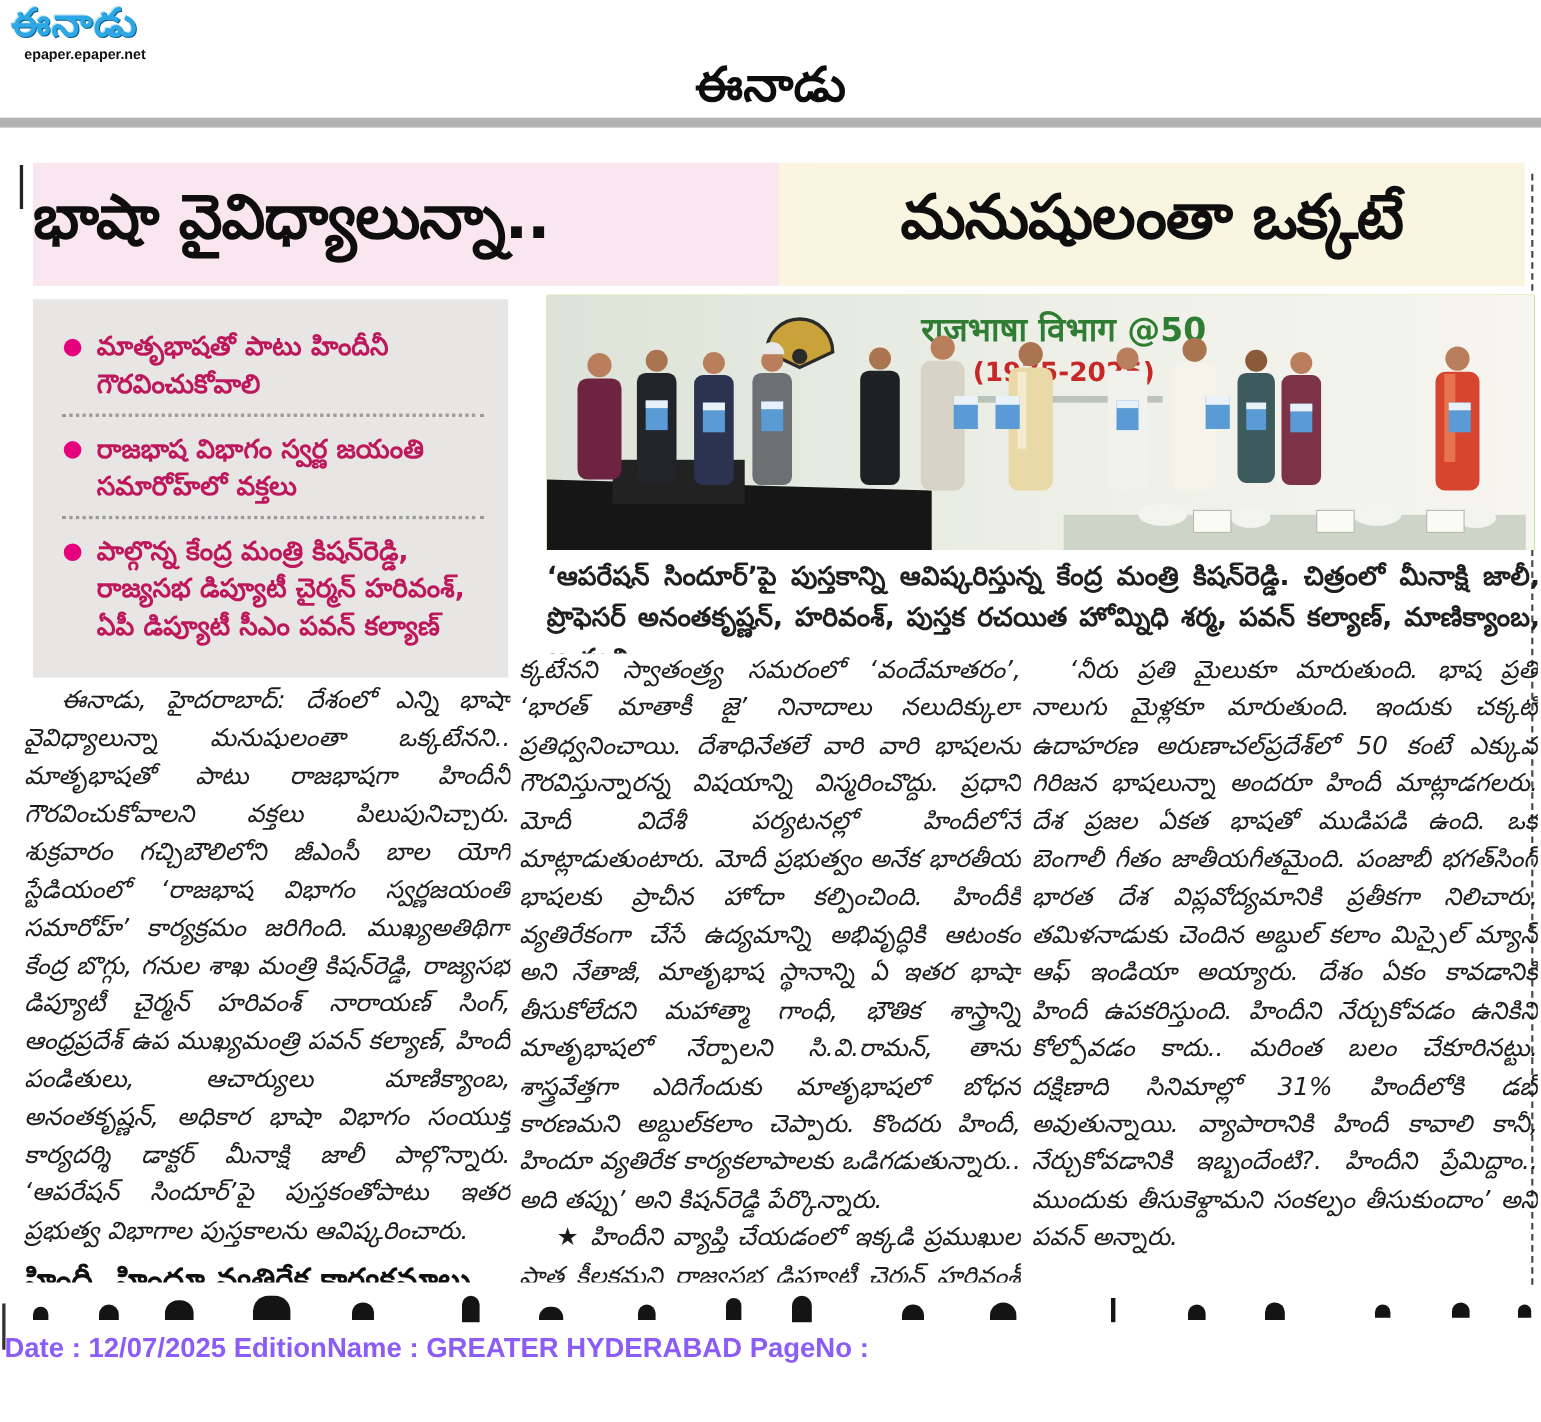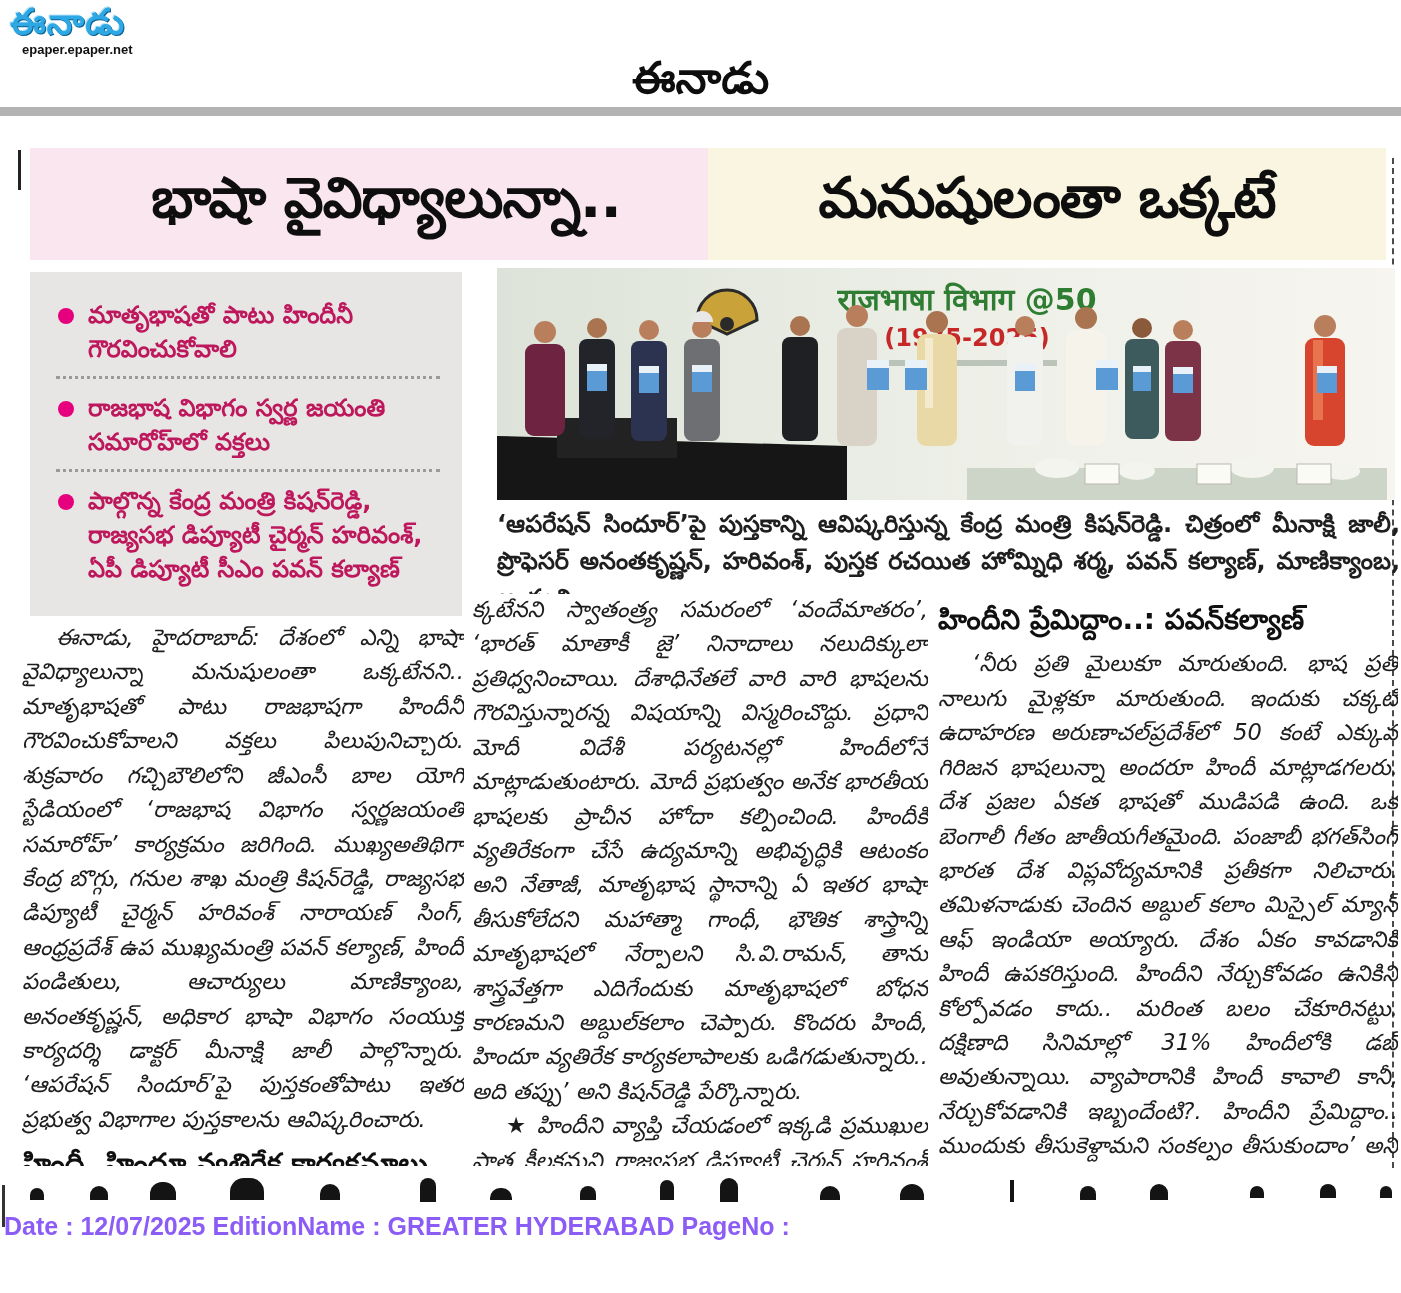--- a/index.html
+++ b/index.html
@@ -24,21 +24,21 @@
   .gray-rule { position:absolute; top:107px; left:0; width:1401px; height:9px; background:#b3b3b3; }
 
   
   .edge-left  { position:absolute; left:18px;  top:150px; width:3px; height:40px; background:#222; }
   .edge-left2 { position:absolute; left:2px;   top:1185px; width:3px; height:42px; background:#333; }
   .edge-right { position:absolute; left:1392px; top:158px; height:1010px; border-left:2px dashed #4a4a4a; }
 
   
   .headline-left {
     position:absolute; left:30px; top:148px; width:712px; height:112px;
-    background:#f9e6ee; display:flex; align-items:center; justify-content:center;
+    background:#f9e6ee; display:flex; align-items:center; justify-content:flex-start;
   }
   .headline-right {
     position:absolute; left:708px; top:148px; width:678px; height:112px;
     background:#faf5e0; display:flex; align-items:center; justify-content:center;
   }
   .headline-text {
     font-family:"DejaVu Sans",sans-serif; font-weight:bold; font-size:56px; color:#0e0e0e;
     white-space:nowrap; letter-spacing:-1px;
   }
 
@@ -251,21 +251,20 @@
   <h3 class="subhead">హిందీ, హిందూ వ్యతిరేక కార్యక్రమాలు సరికాదు: కిషన్‌రెడ్డి</h3>
 
 </div>
 
 <div class="col col-2">
   <p class="para no-indent">క్కటేనని స్వాతంత్ర్య సమరంలో ‘వందేమాతరం’, ‘భారత్ మాతాకీ జై’ నినాదాలు నలుదిక్కులా ప్రతిధ్వనించాయి. దేశాధినేతలే వారి వారి భాషలను గౌరవిస్తున్నారన్న విషయాన్ని విస్మరించొద్దు. ప్రధాని మోదీ విదేశీ పర్యటనల్లో హిందీలోనే మాట్లాడుతుంటారు. మోదీ ప్రభుత్వం అనేక భారతీయ భాషలకు ప్రాచీన హోదా కల్పించింది. హిందీకి వ్యతిరేకంగా చేసే ఉద్యమాన్ని అభివృద్ధికి ఆటంకం అని నేతాజీ, మాతృభాష స్థానాన్ని ఏ ఇతర భాషా తీసుకోలేదని మహాత్మా గాంధీ, భౌతిక శాస్త్రాన్ని మాతృభాషలో నేర్పాలని సి.వి.రామన్, తాను శాస్త్రవేత్తగా ఎదిగేందుకు మాతృభాషలో బోధన కారణమని అబ్దుల్‌కలాం చెప్పారు. కొందరు హిందీ, హిందూ వ్యతిరేక కార్యకలాపాలకు ఒడిగడుతున్నారు.. అది తప్పు’ అని కిషన్‌రెడ్డి పేర్కొన్నారు.</p>
   <p class="para">★ హిందీని వ్యాప్తి చేయడంలో ఇక్కడి ప్రముఖుల పాత్ర కీలకమని రాజ్యసభ డిప్యూటీ చైర్మన్ హరివంశ్ నారాయణ్ సింగ్ పేర్కొన్నారు. ‘ఈ భాషను దక్షిణాదిలో వ్యాప్తి చేసిన మోటూరి సత్యనారాయణ, పట్టాభి సీతారామయ్య లాంటి మహామహులెందరో ఈ నేలకు చెందిన వారే. మాజీ ప్రధాని పీవీ ‘వేయిపడగలు’ను హిందీలోకి అనువదించారు. అనేక ప్రసార కార్యక్రమాల</p>
 </div>
 
 <div class="col col-3">
-  <h3 class="subhead">హిందీని ప్రేమిద్దాం..: పవన్‌కల్యాణ్</h3>
   <p class="para">‘నీరు ప్రతి మైలుకూ మారుతుంది. భాష ప్రతి నాలుగు మైళ్లకూ మారుతుంది. ఇందుకు చక్కటి ఉదాహరణ అరుణాచల్‌ప్రదేశ్‌లో 50 కంటే ఎక్కువ గిరిజన భాషలున్నా అందరూ హిందీ మాట్లాడగలరు. దేశ ప్రజల ఏకత భాషతో ముడిపడి ఉంది. ఒక బెంగాలీ గీతం జాతీయగీతమైంది. పంజాబీ భగత్‌సింగ్ భారత దేశ విప్లవోద్యమానికి ప్రతీకగా నిలిచారు. తమిళనాడుకు చెందిన అబ్దుల్ కలాం మిస్సైల్ మ్యాన్ ఆఫ్ ఇండియా అయ్యారు. దేశం ఏకం కావడానికి హిందీ ఉపకరిస్తుంది. హిందీని నేర్చుకోవడం ఉనికిని కోల్పోవడం కాదు.. మరింత బలం చేకూరినట్టు. దక్షిణాది సినిమాల్లో 31% హిందీలోకి డబ్ అవుతున్నాయి. వ్యాపారానికి హిందీ కావాలి కానీ, నేర్చుకోవడానికి ఇబ్బందేంటి?. హిందీని ప్రేమిద్దాం.. ముందుకు తీసుకెళ్దామని సంకల్పం తీసుకుందాం’ అని పవన్ అన్నారు.</p>
 </div>
 
 <div class="fragments">
   <i style="left:10px;  top:10px; width:14px; height:12px; border-radius:8px 8px 0 0;"></i>
   <i style="left:70px;  top:8px;  width:18px; height:14px; border-radius:10px 10px 0 0;"></i>
   <i style="left:130px; top:4px;  width:26px; height:18px; border-radius:12px 12px 0 0;"></i>
   <i style="left:210px; top:0;    width:34px; height:22px; border-radius:14px 14px 0 0;"></i>
   <i style="left:300px; top:6px;  width:20px; height:16px; border-radius:10px 10px 0 0;"></i>
   <i style="left:400px; top:0;    width:16px; height:24px; border-radius:8px 8px 0 0;"></i>

